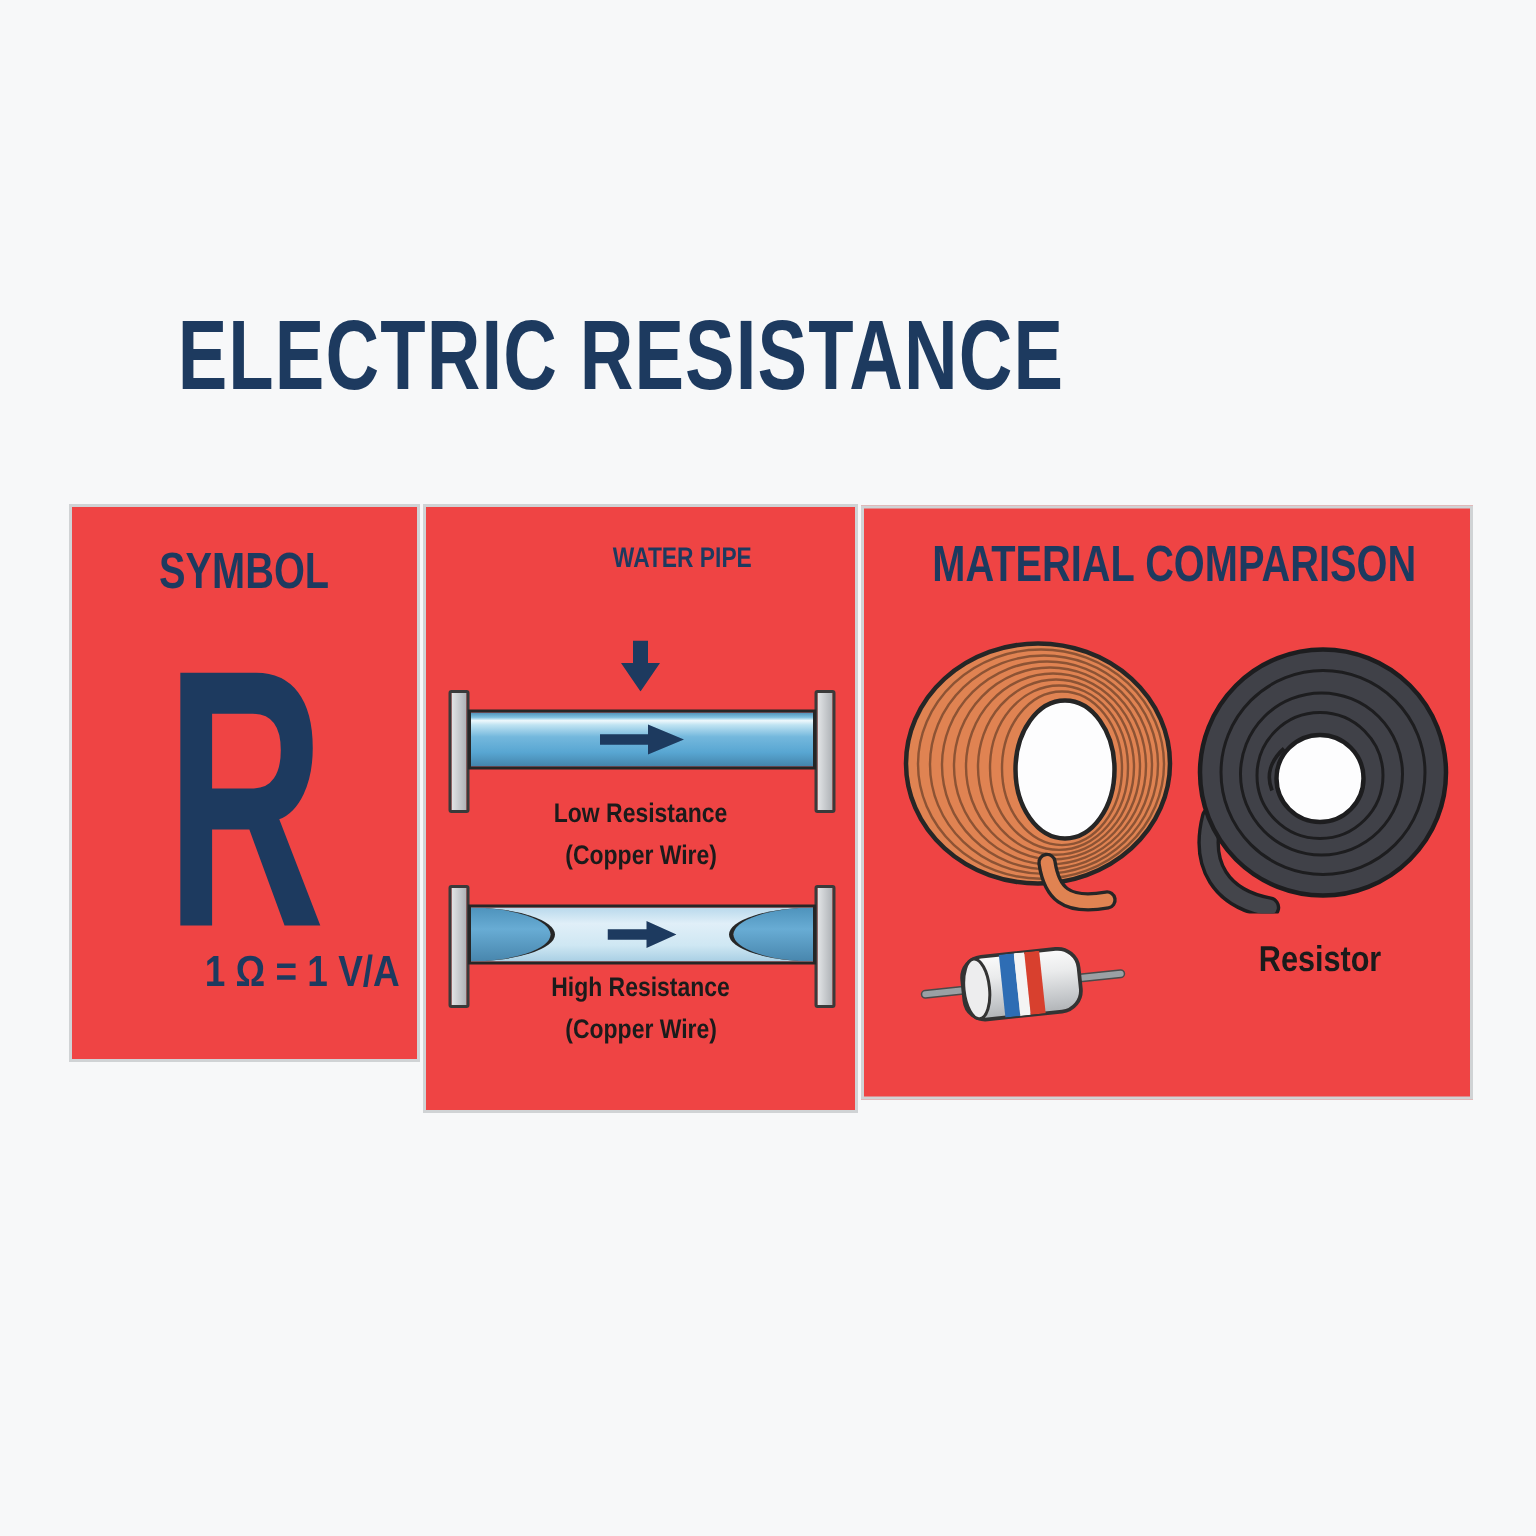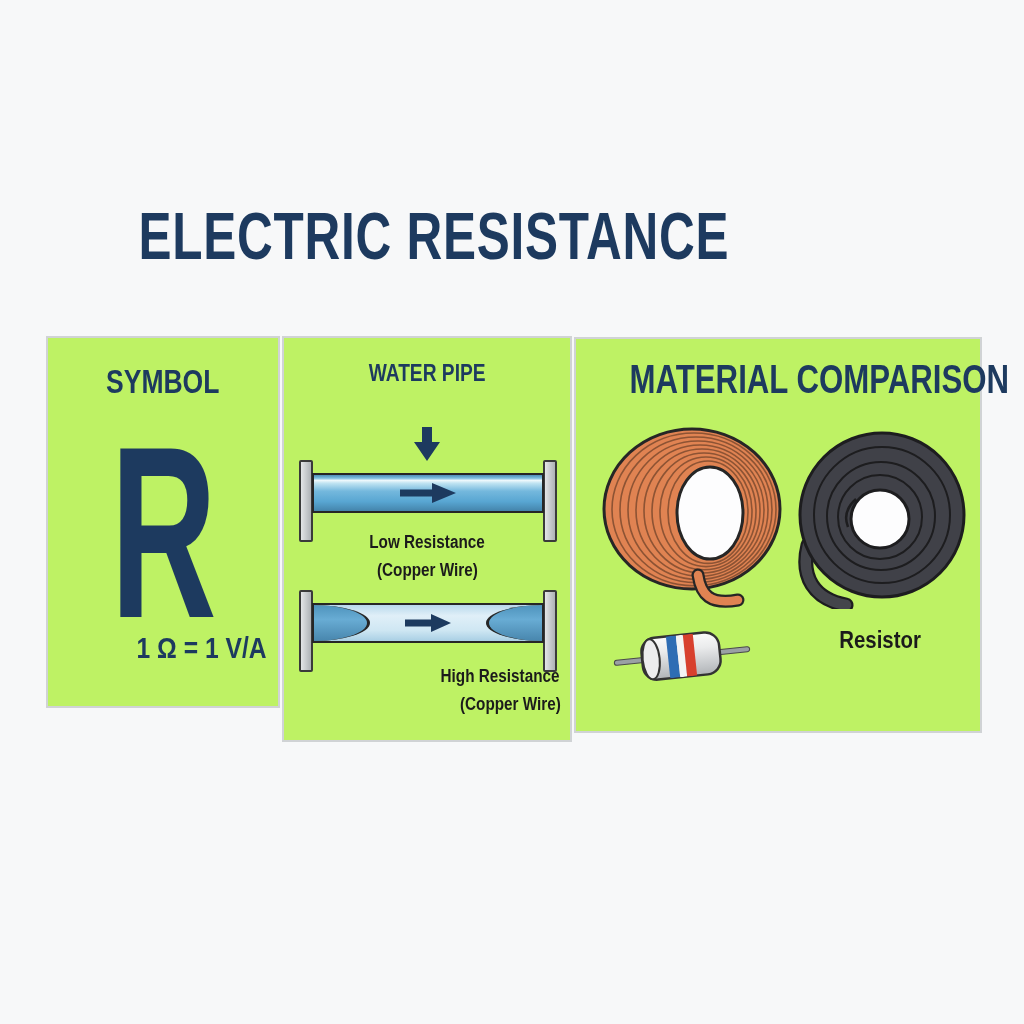--- a/index.html
+++ b/index.html
@@ -12,47 +12,47 @@
   }
   .abs{position:absolute;}
   .cond{display:inline-block;transform-origin:50% 50%;white-space:nowrap;}
   .cx60{transform:scaleX(.60);}
   .cx75{transform:scaleX(.75);}
   .cx78{transform:scaleX(.78);}
   .cx80{transform:scaleX(.80);}
   .cx85{transform:scaleX(.85);}
 
   .main-title{
-    top:198px;left:0;width:828px;text-align:right;
+    top:198px;left:0;width:828px;text-align:center;
     color:#1d3a5f;font-weight:bold;font-size:66px;letter-spacing:1px;
   }
 
   .panel{
-    position:absolute;background:#bef264;
+    position:absolute;background:#ef4444;
     border:2px solid #d0d3d5;box-sizing:border-box;
   }
   #panel-symbol{left:46px;top:336px;width:234px;height:372px;}
   #panel-analogy{left:282px;top:336px;width:290px;height:406px;}
   #panel-materials{left:574px;top:337px;width:408px;height:396px;}
 
   .panel-heading{
     position:absolute;left:0;width:100%;text-align:center;
     color:#1d3a5f;font-weight:bold;
   }
   .sym-heading{top:24px;font-size:34px;}
   .sym-letter{
     position:absolute;top:72px;left:0;width:100%;text-align:center;
     color:#1d3a5f;font-weight:bold;font-size:245px;line-height:1;
   }
   .sym-formula{
     position:absolute;top:294px;left:0;width:100%;text-align:right;
     color:#1d3a5f;font-weight:bold;font-size:29px;
   }
 
-  .an-heading{top:19px;font-size:24px;line-height:31px;}
+  .an-heading{top:19px;font-size:19px;line-height:31px;padding-left:28px;}
   .down-arrow-wrap{position:absolute;left:50%;top:89px;transform:translateX(-50%);line-height:0;}
 
   .pipe{position:absolute;left:15px;width:258px;height:82px;}
   .pipe-1{top:122px;}
   .pipe-2{top:252px;}
   .pipe .cap{
     position:absolute;top:0;width:14px;height:82px;
     background:linear-gradient(90deg,#e3e5e7,#aeb2b6);
     border:2px solid #3a3a3a;box-sizing:border-box;border-radius:2px;
   }
@@ -75,23 +75,23 @@
   }
   .bulge.left{left:-2px;border-radius:0 100% 100% 0 / 0 50% 50% 0;border-right:3px solid #262626;}
   .bulge.right{right:-2px;border-radius:100% 0 0 100% / 50% 0 0 50%;border-left:3px solid #262626;}
   .flow-arrow-wrap{position:absolute;left:50%;top:50%;transform:translate(-50%,-50%);line-height:0;}
 
   .pipe-label{
     position:absolute;left:0;width:100%;text-align:center;
     color:#1b1b1b;font-weight:bold;font-size:18px;line-height:28px;
   }
   .label-low{top:190px;}
-  .label-high{top:324px;text-align:right;}
-
-  .mat-heading{top:18px;font-size:40px;}
+  .label-high{top:306px;}
+
+  .mat-heading{top:18px;font-size:34px;}
   .coil-copper{position:absolute;left:22px;top:86px;line-height:0;}
   .coil-dark{position:absolute;left:216px;top:88px;line-height:0;}
   .resistor-wrap{position:absolute;left:36px;top:286px;line-height:0;}
   .mat-label{
     position:absolute;left:214px;top:286px;width:180px;text-align:center;
     color:#1b1b1b;font-weight:bold;font-size:24px;line-height:30px;
   }
 </style>
 </head>
 <body>

